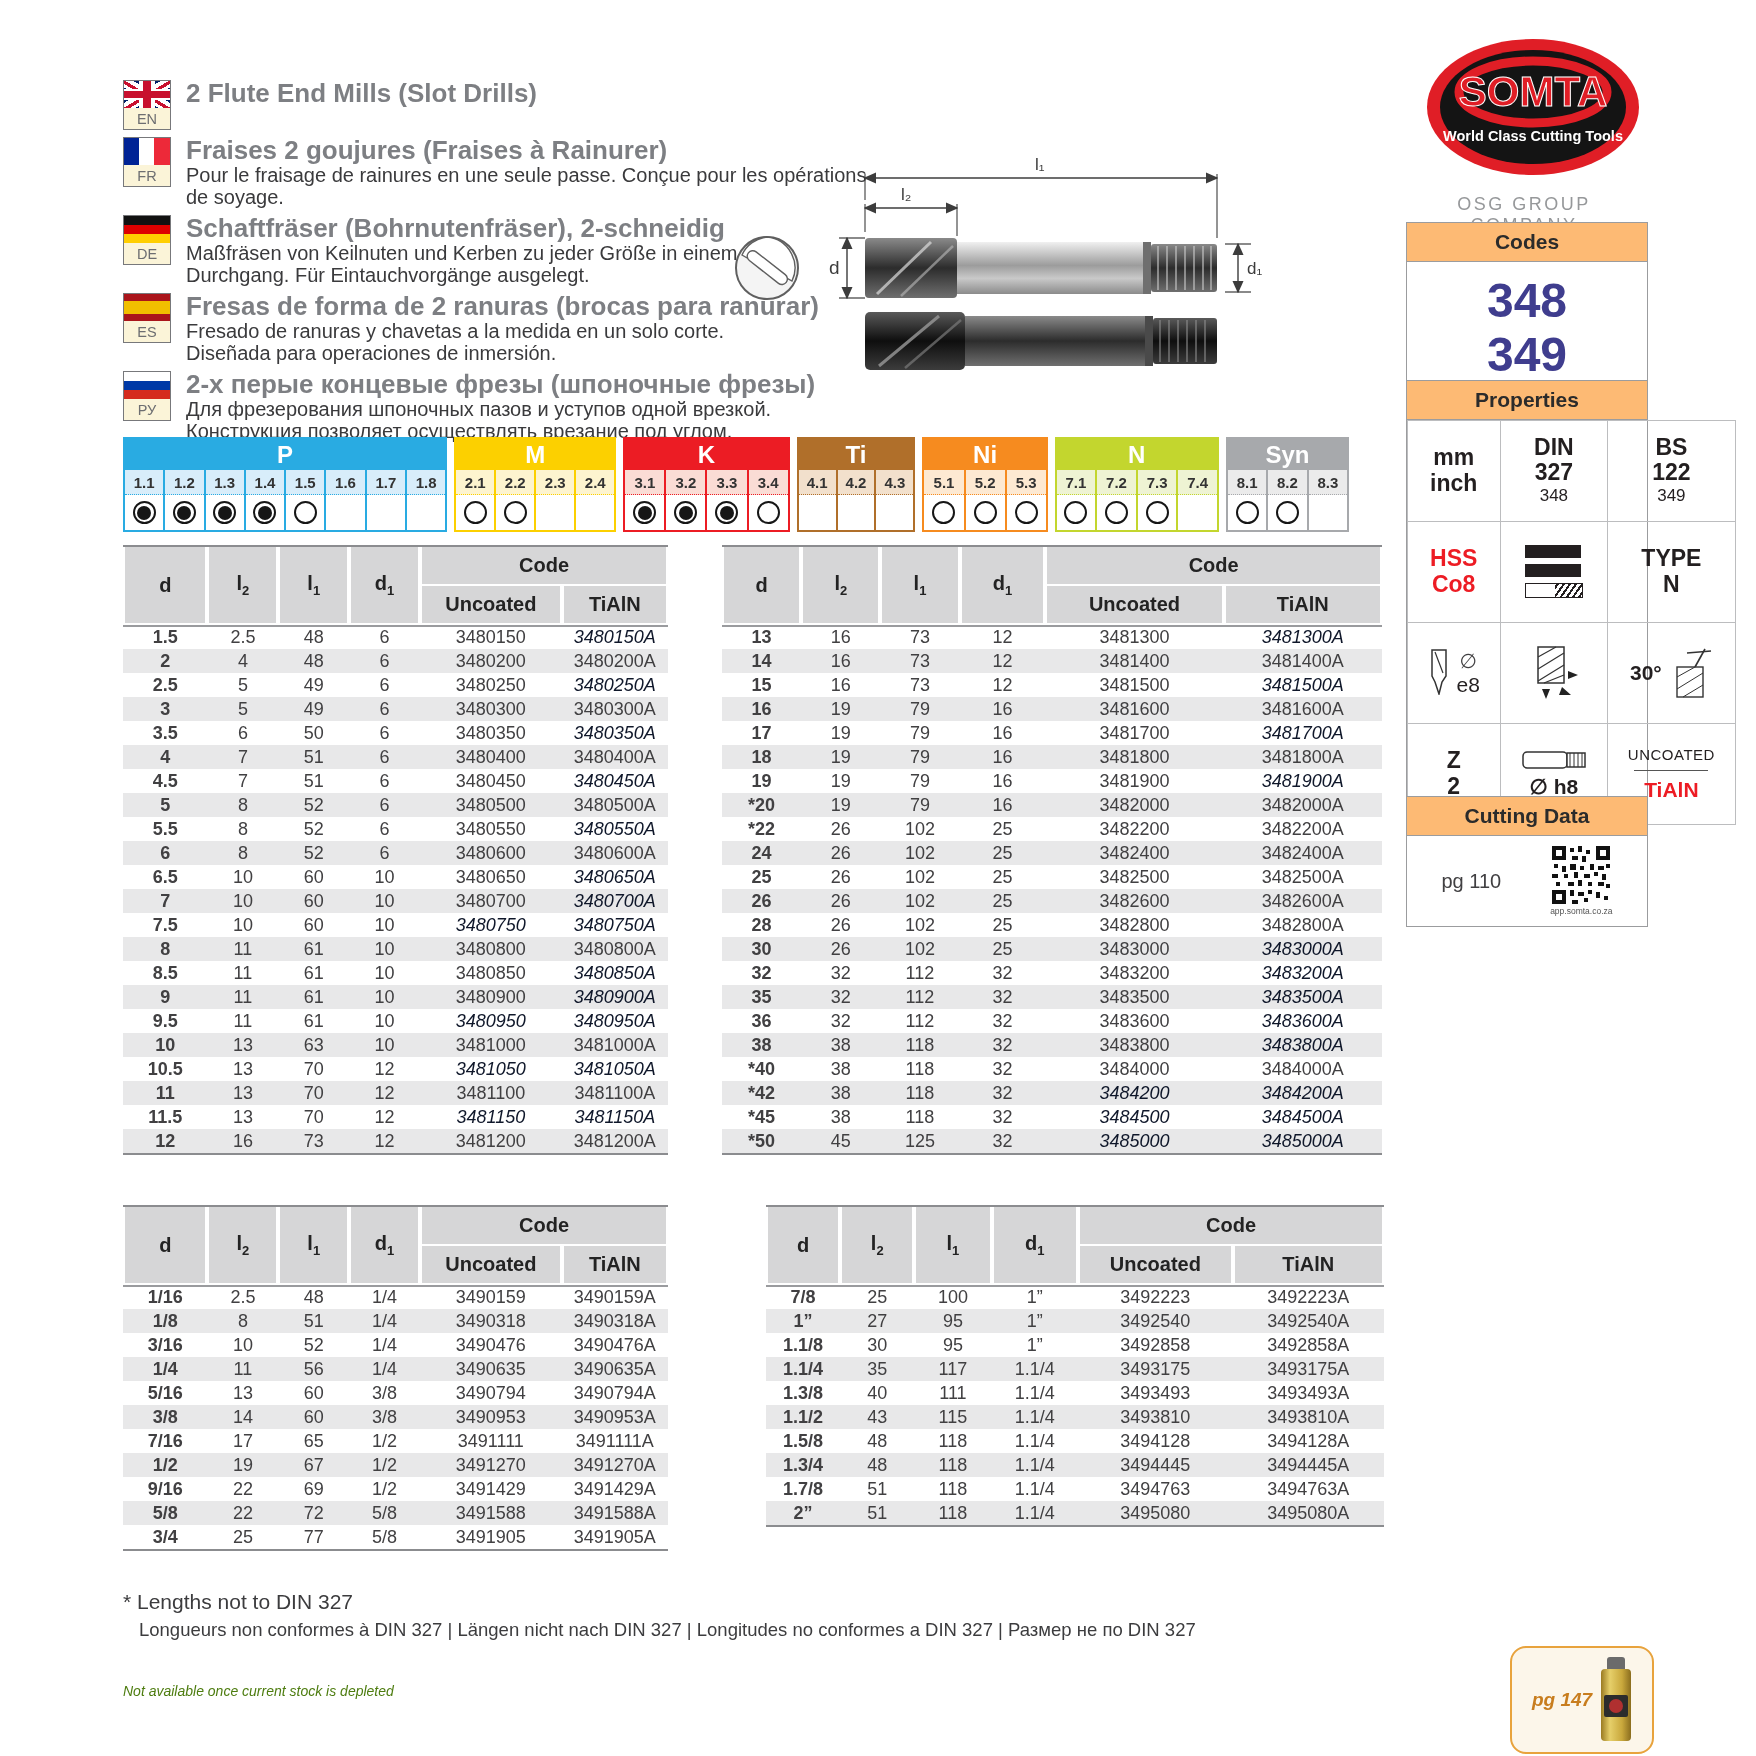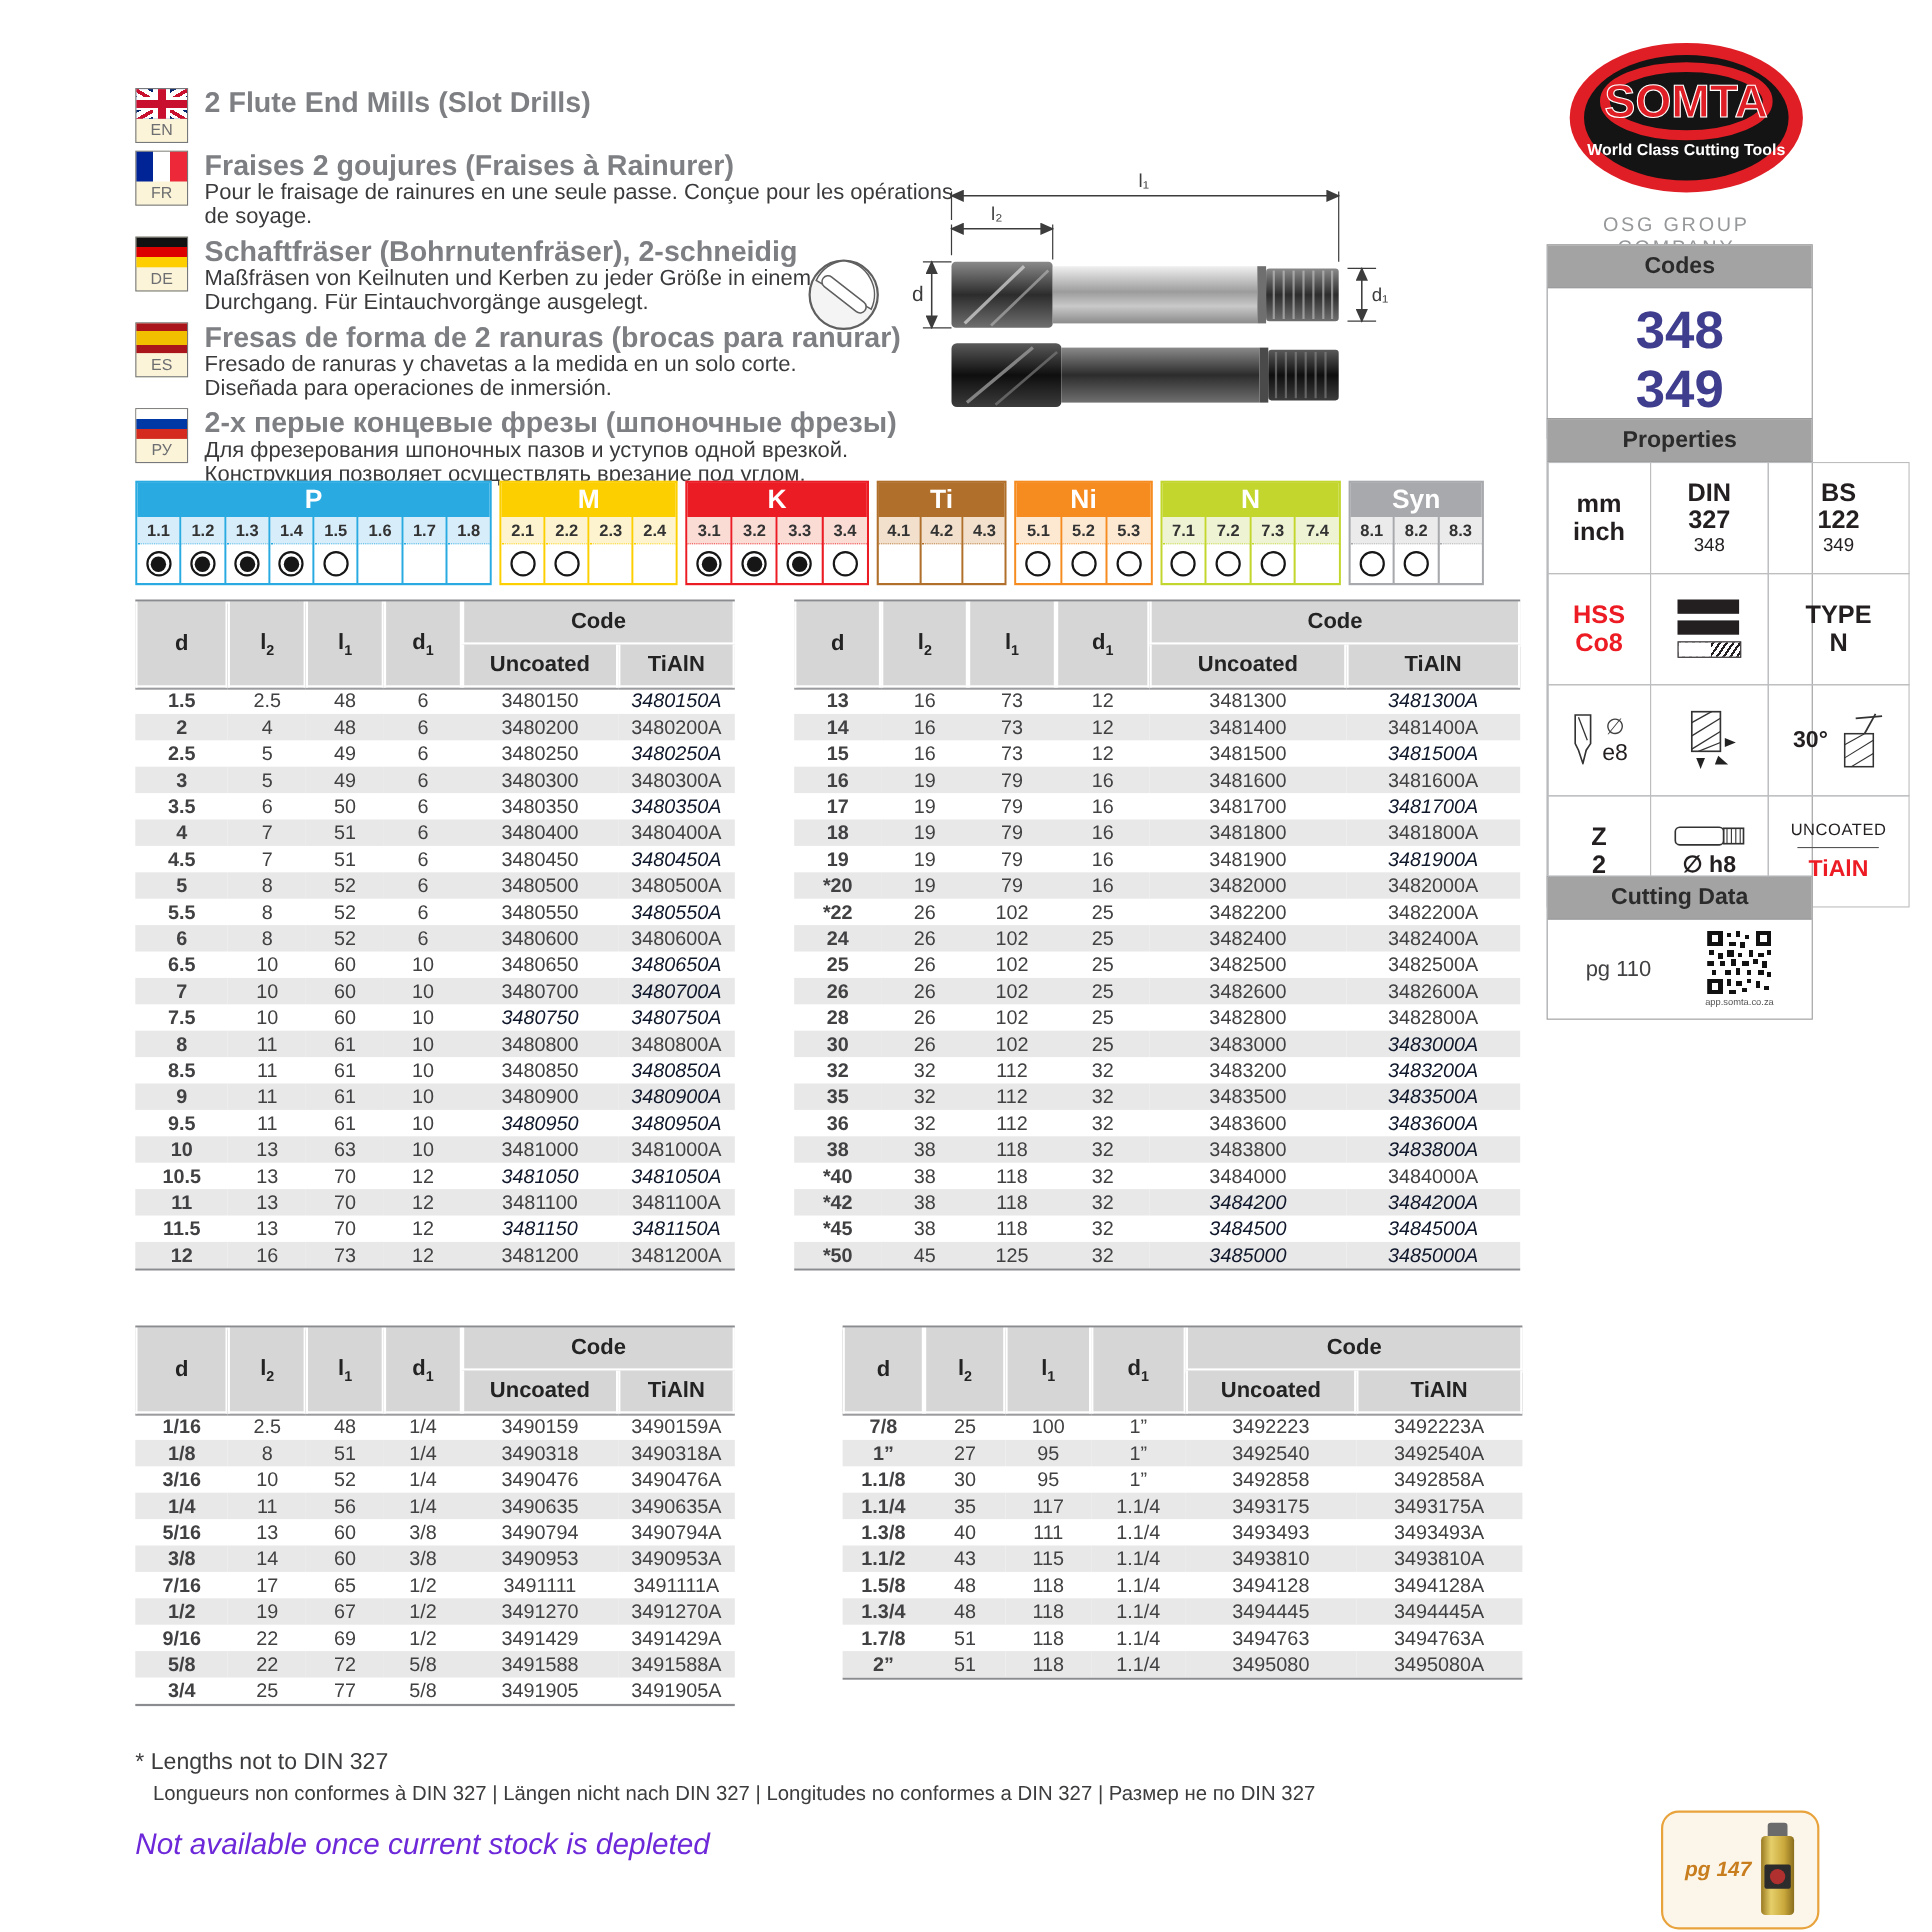--- a/index.html
+++ b/index.html
@@ -27,21 +27,21 @@
   .lang-title{font-size:26px;line-height:27px;font-weight:bold;color:#7d7f83;}
   .lang-desc{font-size:20px;line-height:22px;color:#3a3a3c;white-space:pre-line;}
 
   
   .draw{position:absolute;left:695px;top:156px;width:580px;height:232px;}
 
   
   .logo{position:absolute;left:1424px;top:36px;width:218px;height:146px;}
   .osg{position:absolute;left:1402px;top:194px;width:244px;text-align:center;font-size:18px;letter-spacing:2.5px;color:#96989a;}
   .sbox{position:absolute;left:1406px;width:240px;border:1.5px solid #9b9c9e;background:#fff;}
-  .box-head{background:#a3a3a3;border-bottom:1.5px solid #9b9c9e;text-align:center;font-weight:bold;font-size:21px;color:#2b2b2b;padding:7px 0;}
+  .box-head{background:#fdba74;border-bottom:1.5px solid #9b9c9e;text-align:center;font-weight:bold;font-size:21px;color:#2b2b2b;padding:7px 0;}
   .codes-box{top:222px;}
   .codes-vals{padding:12px 0 16px;text-align:center;font-weight:bold;font-size:48px;line-height:1.12;color:#3f3d8e;}
   .props-box{top:380px;}
   .props-grid{display:grid;grid-template-columns:1fr 1fr 1fr;}
   .pcell{border:1px solid #bcbdbf;margin:-0.5px;min-height:88px;display:flex;flex-direction:column;align-items:center;justify-content:center;text-align:center;padding:6px 20px;}
   .pbig{font-size:23px;font-weight:bold;color:#231f20;line-height:1.12;}
   .psmall{font-size:17px;color:#231f20;line-height:1.2;}
   .pred{color:#ed1c24;}
   .bars{display:flex;flex-direction:column;gap:6px;}
   .bar{width:56px;height:13px;background:#231f20;}
@@ -83,21 +83,21 @@
   .dtable sub{font-size:13px;}
   .dtable td{font-size:18px;text-align:center;padding:3px 2px;color:#414042;line-height:1.0;}
   .dtable tbody tr:nth-child(even) td{background:#e8e8e9;}
   .dtable td.dcol{font-weight:bold;}
   .dtable td.na{color:#0f172a;font-style:italic;}
 
   
   .fn{position:absolute;left:123px;top:1590px;width:1260px;color:#3c3c3e;}
   .fn1{font-size:21px;}
   .fn2{font-size:18.5px;margin:5px 0 0 16px;}
-  .fn-red{margin-top:20px;font-size:27px;font-style:italic;color:#6d28d9;}
+  .fn-red{margin-top:42px;font-size:14px;font-style:italic;color:#4d7c0f;}
 
   
   .canbox{position:absolute;left:1510px;top:1646px;width:140px;height:104px;border:2px solid #e8a33d;border-radius:16px;background:#fcf6ea;display:flex;align-items:center;justify-content:center;gap:8px;}
   .pg147{font-style:italic;font-weight:bold;font-size:19px;color:#c87d1e;}
   .can{width:32px;height:86px;display:flex;flex-direction:column;align-items:center;}
   .can-cap{width:18px;height:12px;background:#6b6b6b;border-radius:3px 3px 0 0;}
   .can-body{width:30px;height:72px;border-radius:4px;background:linear-gradient(90deg,#9a7a22 0,#e6cf6a 30%,#c9a83c 70%,#8a6d1e 100%);position:relative;}
   .can-body::after{content:"";position:absolute;left:3px;right:3px;top:26px;height:22px;background:#2c2c2c;border-radius:2px;}
   .can-body::before{content:"";position:absolute;left:8px;right:8px;top:30px;height:14px;background:#b03030;border-radius:50%;z-index:1;}
 </style>

